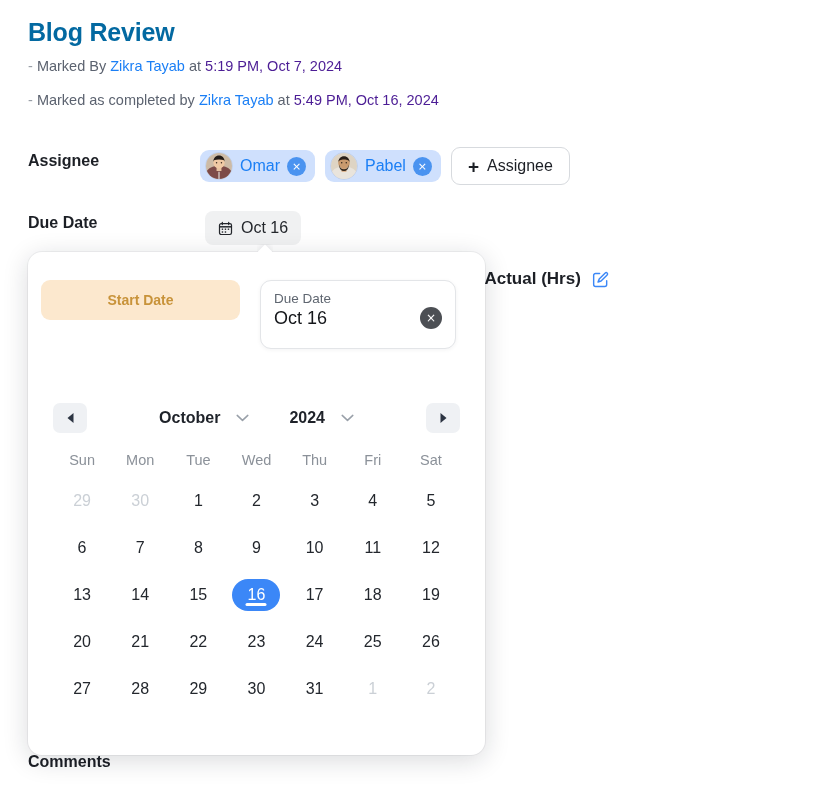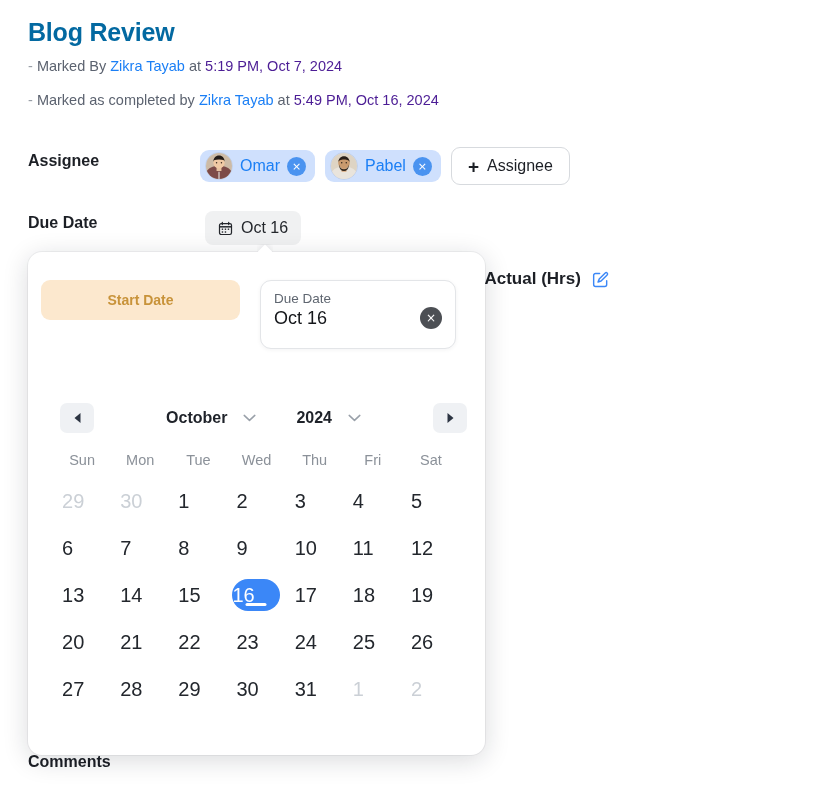--- a/index.html
+++ b/index.html
@@ -124,21 +124,21 @@
   .ddc-clear {
     position: absolute; right: 13px; top: 26px;
     width: 22px; height: 22px; border-radius: 50%;
     background: #4c4f54; color: #fff;
     font-size: 12px; line-height: 22px; text-align: center;
     font-family: "DejaVu Sans", sans-serif;
   }
 
   
   .month-nav {
-    position: absolute; left: 32px; top: 150px;
+    position: absolute; left: 25px; top: 150px;
     width: 407px; height: 32px; display: flex; align-items: center;
   }
   .nav-btn {
     width: 34px; height: 30px; border-radius: 7px; background: #eff1f4;
     display: flex; align-items: center; justify-content: center; flex: none;
   }
   .nav-btn svg { display: block; }
   .nav-center { flex: 1; display: flex; align-items: center; justify-content: center; gap: 40px; }
   .select-box { display: flex; align-items: center; gap: 16px; }
   .select-text { font-size: 16px; font-weight: bold; color: #1e2229; }
@@ -147,22 +147,22 @@
   
   .cal-grid { position: absolute; left: 25px; top: 198px; width: 407px; }
   .cal-head, .cal-week { display: grid; grid-template-columns: repeat(7, 1fr); }
   .cal-head { margin-bottom: 7px; }
   .dow {
     font-size: 14.5px; color: #8b9199; text-align: center; height: 20px; line-height: 20px;
   }
   .cal-week { height: 47px; }
   .day-cell { display: flex; align-items: center; justify-content: center; }
   .day-num {
-    font-size: 20px; color: #23272d;
-    min-width: 40px; height: 32px; line-height: 32px; text-align: left;
+    font-size: 16px; color: #23272d;
+    min-width: 40px; height: 32px; line-height: 32px; text-align: center;
   }
   .day-num.muted { color: #cbd0d6; }
   .day-num.selected {
     position: relative; background: #3b87f7; color: #fff;
     border-radius: 16px; width: 48px; min-width: 48px;
   }
   .day-num.selected:after {
     content: ""; position: absolute; left: 50%; transform: translateX(-50%);
     bottom: 5px; width: 21px; height: 2.5px; background: #fff; border-radius: 2px;
   }

